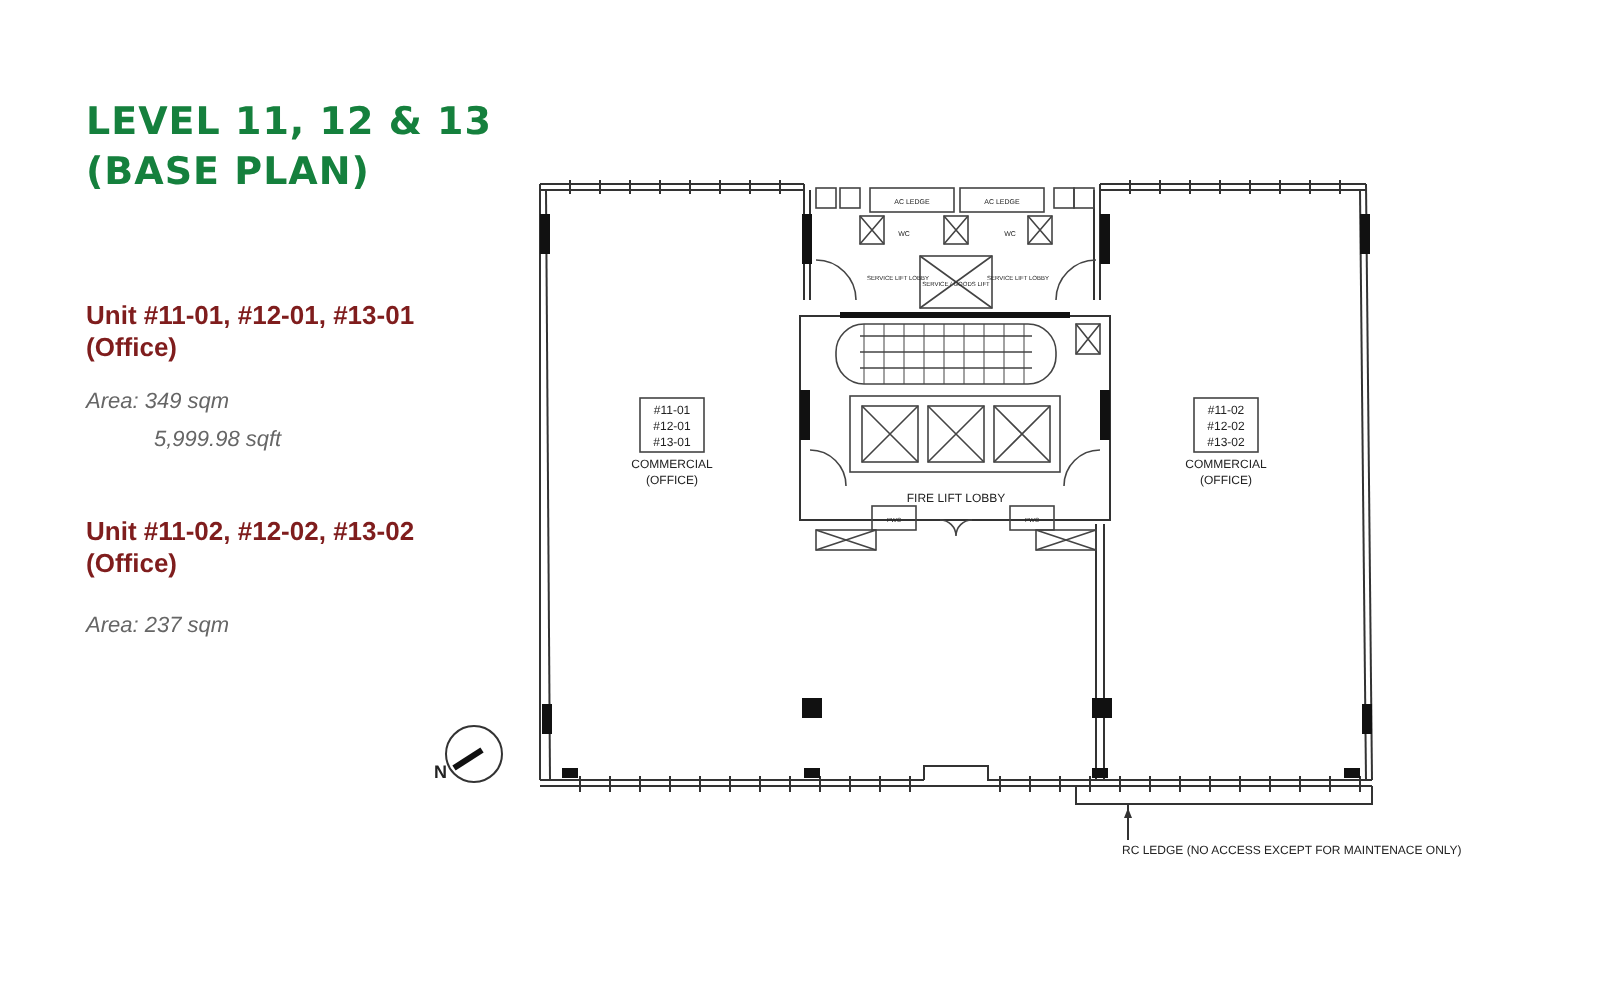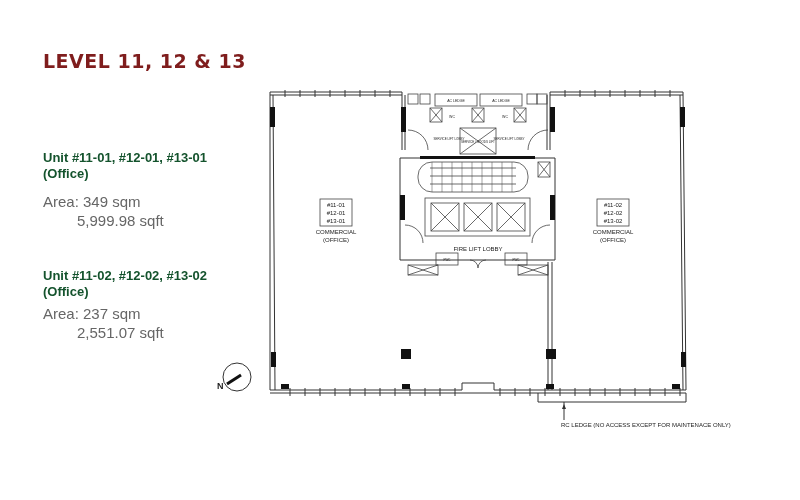--- a/index.html
+++ b/index.html
@@ -1,46 +1,46 @@
 <!DOCTYPE html>
 <html><head>
 <meta charset="utf-8">
 <style>
   html, body { margin:0; padding:0; background:#ffffff; }
   body { width:800px; height:500px; position:relative; overflow:hidden; font-family:"Liberation Sans", sans-serif; }
-  .title { position:absolute; left:43px; top:49px; color:#7f1d1d; font-family:"DejaVu Sans", sans-serif; font-weight:bold; font-size:19px; line-height:25px; letter-spacing:0.5px; }
-  .unit-head { position:absolute; left:43px; color:#14532d; font-weight:bold; font-size:13px; line-height:16px; }
-  .area { position:absolute; left:43px; color:#666666; font-size:15px; line-height:19px; }
+  .title { position:absolute; left:43px; top:49px; color:#15803d; font-family:"DejaVu Sans", sans-serif; font-weight:bold; font-size:19px; line-height:25px; letter-spacing:0.5px; }
+  .unit-head { position:absolute; left:43px; color:#7f1d1d; font-weight:bold; font-size:13px; line-height:16px; }
+  .area { position:absolute; left:43px; color:#666666; font-size:11px; line-height:19px;font-style:italic; }
   .area .sqft { display:block; padding-left:34px; }
   .plan { position:absolute; left:0; top:0; }
   .plan-label { font-family:"Liberation Sans", sans-serif; fill:#222; }
 </style>
 </head>
 <body>
 
 <div class="title">
   <div>LEVEL 11, 12 &amp; 13</div>
+  <div>(BASE PLAN)</div>
 </div>
 
 <div class="unit-head" style="top:150px;">
   <div>Unit #11-01, #12-01, #13-01</div>
   <div>(Office)</div>
 </div>
 <div class="area" style="top:192px;">
   <span>Area: 349 sqm</span>
   <span class="sqft">5,999.98 sqft</span>
 </div>
 
-<div class="unit-head" style="top:268px;">
+<div class="unit-head" style="top:258px;">
   <div>Unit #11-02, #12-02, #13-02</div>
   <div>(Office)</div>
 </div>
 <div class="area" style="top:304px;">
   <span>Area: 237 sqm</span>
-  <span class="sqft">2,551.07 sqft</span>
 </div>
 
 <svg class="plan" width="800" height="500" viewBox="0 0 800 500">
   <g fill="none" stroke="#333" stroke-width="1">
 
     <path d="M270 92 L402 92"></path>
     <path d="M270 95 L402 95"></path>
     <path d="M550 92 L683 92"></path>
     <path d="M550 95 L683 95"></path>
     <path d="M270 92 L270 390"></path>

